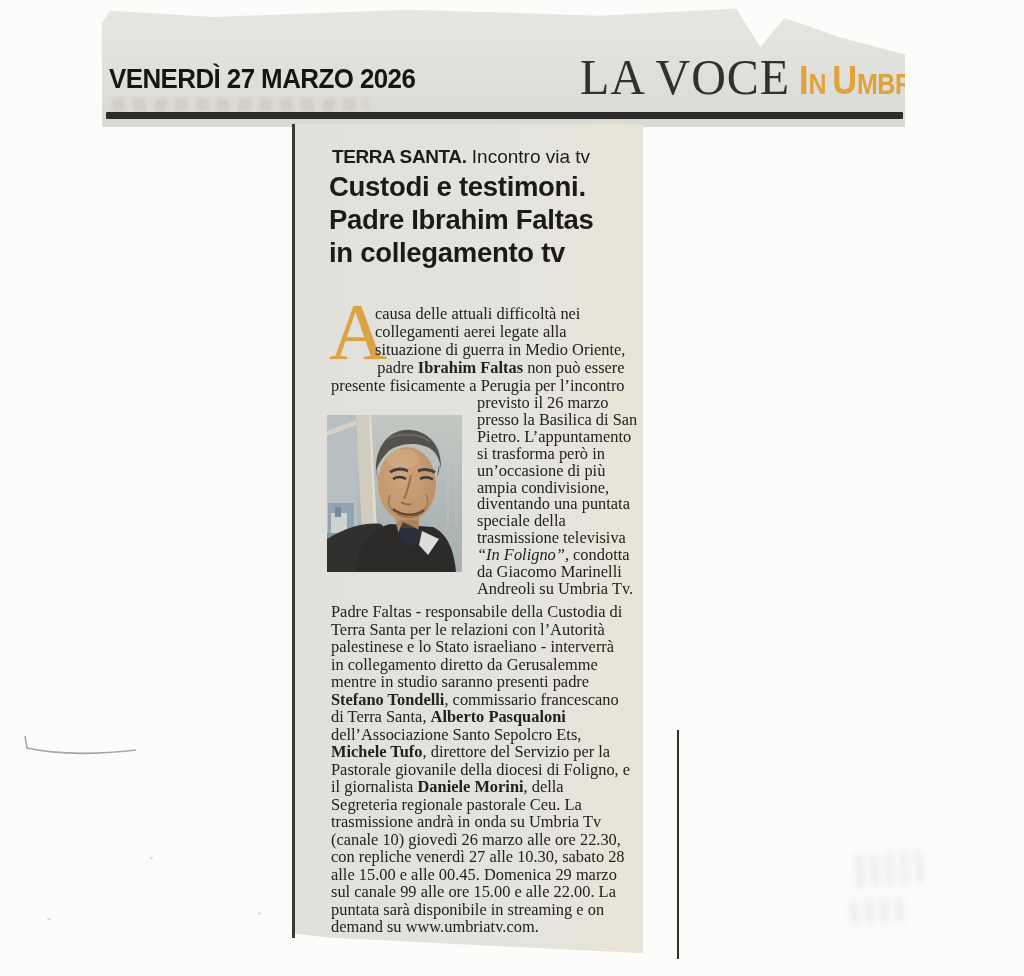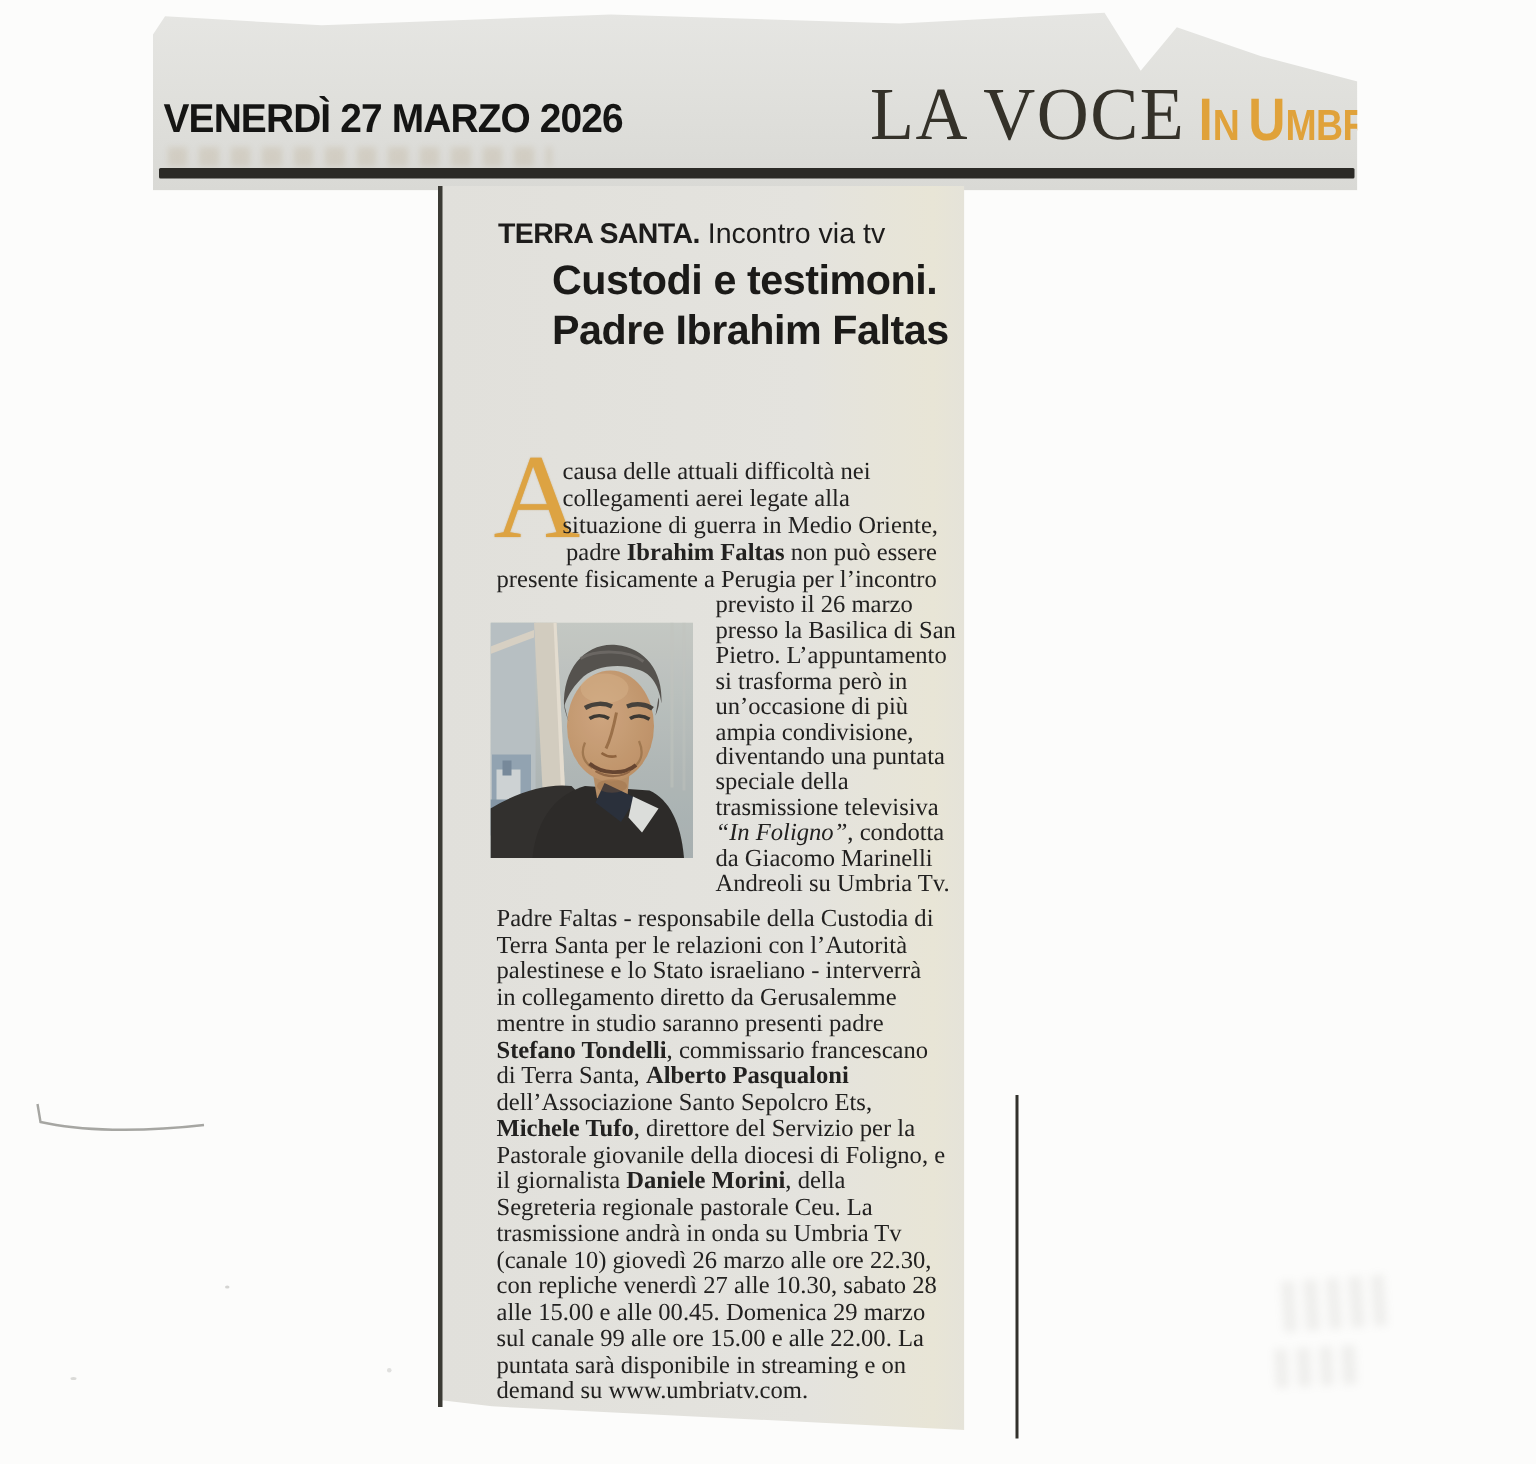--- a/index.html
+++ b/index.html
@@ -53,21 +53,21 @@
     background:linear-gradient(90deg,#e1e0db 0%,#e4e3de 70%,#e8e5d6 94%,#e5e3d9 100%);
     clip-path:polygon(0 0,100% 0,100% 99.8%,10% 97.9%,0 97.4%);
   }
   .col-line-left{position:absolute;left:292px;top:124px;width:3px;height:814px;background:#3b3a34;}
   .col-line-right{position:absolute;left:677px;top:730px;width:2px;height:229px;background:#32312c;}
   .kicker{
     position:absolute;left:39px;top:22px;white-space:nowrap;
     font-family:"Liberation Sans", sans-serif;font-size:19px;color:#1d1c1b;
   }
   .kicker .kb{font-weight:bold;letter-spacing:-0.4px;}
-  .headline{position:absolute;left:36px;top:46px;margin-left:39px;}
+  .headline{position:absolute;left:36px;top:46px;}
   .headline .tline{
     font-family:"Liberation Sans", sans-serif;font-weight:bold;
     font-size:27.5px;line-height:33px;color:#1b1a18;letter-spacing:-0.3px;white-space:nowrap;
   }
   .dropcap{
     position:absolute;left:36px;top:176px;width:48px;
     font-family:"Liberation Serif", serif;font-size:80px;line-height:64px;
     color:#dda342;text-shadow:0 0 1px rgba(184,131,47,.6);
   }
   .bodytext .tline{
@@ -111,20 +111,21 @@
   </div>
 
   <div class="column">
     <div class="kicker">
       <span class="kb">TERRA SANTA.</span><span class="kr"> Incontro via tv</span>
     </div>
 
     <div class="headline">
         <div class="tline"><span>Custodi e testimoni.</span></div>
         <div class="tline"><span>Padre Ibrahim Faltas</span></div>
+        <div class="tline"><span>in collegamento tv</span></div>
       </div>
 
     <div class="dropcap">A</div>
 
     <div class="para1a bodytext">
         <div class="tline"><span>causa delle attuali difficoltà nei</span></div>
         <div class="tline"><span>collegamenti aerei legate alla</span></div>
         <div class="tline"><span>situazione di guerra in Medio Oriente,</span></div>
       </div>
     <div class="para1b bodytext">

